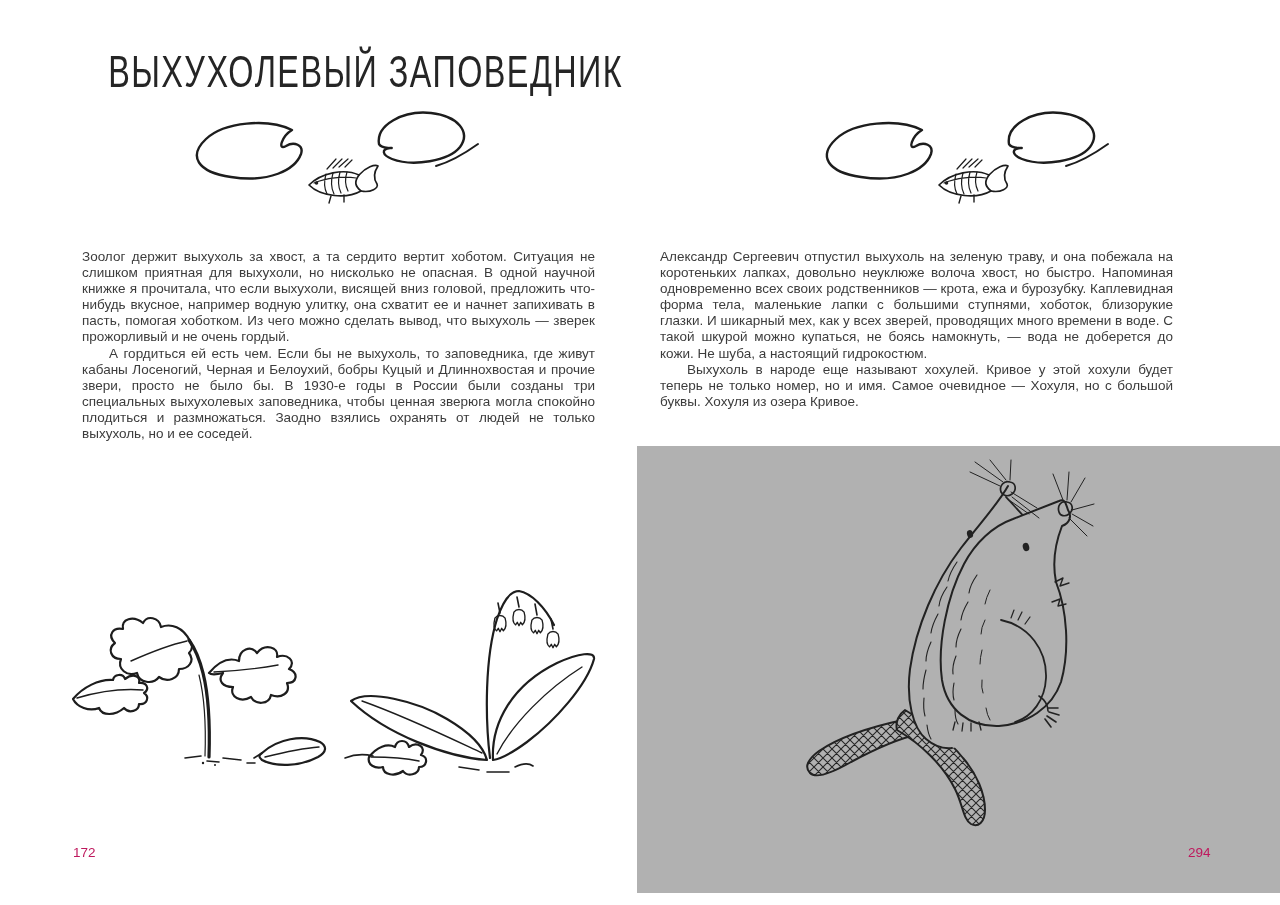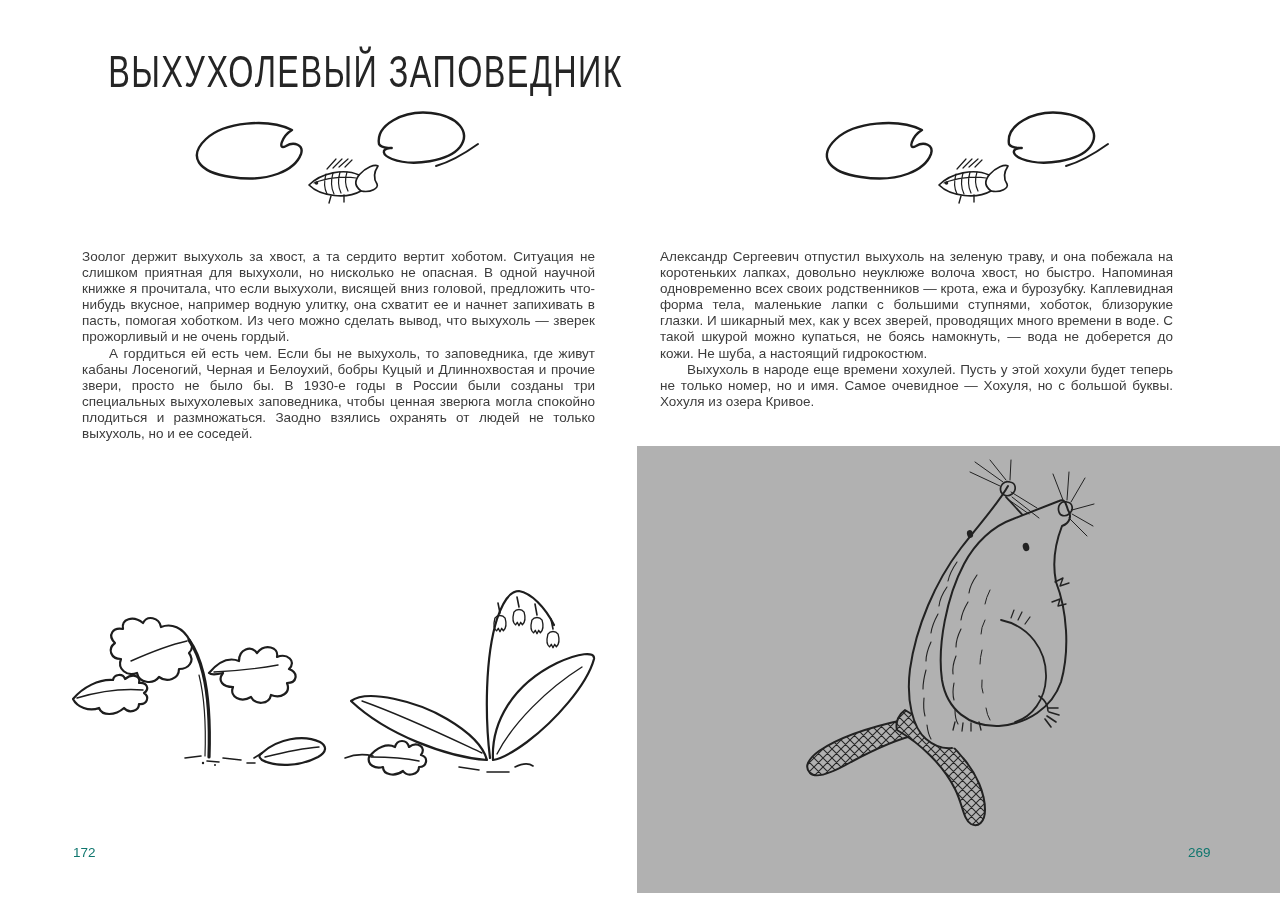--- a/index.html
+++ b/index.html
@@ -18,21 +18,21 @@
   #lily-left{left:180px;top:106px;}
   #lily-right{left:810px;top:106px;}
   #plants{left:57px;top:577px;}
   .bodytext{position:absolute;top:249px;width:513px;font-size:13.5px;line-height:16.1px;text-align:justify;color:#3c3c3c;}
   #text-left{left:73px;margin-left:9px;}
   #text-right{left:660px;}
   .bodytext p{margin:0;}
   .bodytext p.indent{text-indent:27px;}
   .gray-box{position:absolute;left:637px;top:446px;width:643px;height:447px;background:#b1b1b1;}
   #desman{position:absolute;left:168px;top:12px;}
-  .pagenum{position:absolute;font-size:13.5px;color:#0f766e;}
+  .pagenum{position:absolute;font-size:13.5px;color:#be185d;}
   #pagenum-left{left:73px;top:845px;}
   #pagenum-right{left:1188px;top:845px;}
   svg{display:block;overflow:visible;}
 </style>
 </head>
 <body>
 
 <div id="spread">
 
   <div class="page-title" id="title-left">
@@ -74,21 +74,21 @@
       <path stroke-width="1.4" d="M151,90 L149,97 M164,89 L164,96"></path>
     </g>
   </svg>
 
   <div class="bodytext" id="text-left">
     <p>Зоолог держит выхухоль за хвост, а та сердито вертит хоботом. Ситуация не слишком приятная для выхухоли, но нисколько не опасная. В одной научной книжке я прочитала, что если выхухоли, висящей вниз головой, предложить что-нибудь вкусное, например водную улитку, она схватит ее и начнет запихивать в пасть, помогая хоботком. Из чего можно сделать вывод, что выхухоль — зверек прожорливый и не очень гордый.</p>
     <p class="indent">А гордиться ей есть чем. Если бы не выхухоль, то заповедника, где живут кабаны Лосеногий, Черная и Белоухий, бобры Куцый и Длиннохвостая и прочие звери, просто не было бы. В 1930-е годы в России были созданы три специальных выхухолевых заповедника, чтобы ценная зверюга могла спокойно плодиться и размножаться. Заодно взялись охранять от людей не только выхухоль, но и ее соседей.</p>
   </div>
   <div class="bodytext" id="text-right">
     <p>Александр Сергеевич отпустил выхухоль на зеленую траву, и она побежала на коротеньких лапках, довольно неуклюже волоча хвост, но быстро. Напоминая одновременно всех своих родственников — крота, ежа и бурозубку. Каплевидная форма тела, маленькие лапки с большими ступнями, хоботок, близорукие глазки. И шикарный мех, как у всех зверей, проводящих много времени в воде. С такой шкурой можно купаться, не боясь намокнуть, — вода не доберется до кожи. Не шуба, а настоящий гидрокостюм.</p>
-    <p class="indent">Выхухоль в народе еще времени хохулей. Пусть у этой хохули будет теперь не только номер, но и имя. Самое очевидное — Хохуля, но с большой буквы. Хохуля из озера Кривое.</p>
+    <p class="indent">Выхухоль в народе еще называют хохулей. Кривое у этой хохули будет теперь не только номер, но и имя. Самое очевидное — Хохуля, но с большой буквы. Хохуля из озера Кривое.</p>
   </div>
 
   <svg class="ill" id="plants" width="560" height="215" viewBox="0 0 560 215" fill="none" stroke="#1d1d1d" stroke-width="2.2" stroke-linecap="round" stroke-linejoin="round">
     <defs>
       <g id="bell">
         <path d="M-6,6 C-8,14 -7,19 -4,21 L-2,18 L0,22 L2,18 L4,21 C7,18 8,13 6,6 C3,2 -3,2 -6,6 Z"></path>
       </g>
     </defs>
     <g>
       <path d="M16,122 C26,110 42,102 56,103 C57,97 66,96 68,102 C76,96 84,99 82,106 C90,105 93,112 87,116 C93,120 90,128 82,127 C82,134 72,137 67,131 C58,139 45,139 42,131 C32,135 20,130 16,122 Z"></path>
@@ -167,15 +167,15 @@
         <path stroke-width="1.3" d="M150,252 l-2,8 M158,253 l-1,8 M166,253 l0,8 M174,252 l2,8"></path>
       </g>
       <g stroke-width="1">
         <path d="M198,12 L170,-8 M201,10 L185,-10 M195,16 L165,2 M205,10 L206,-10 M206,22 L232,38 M207,27 L234,48 M204,30 L224,44"></path>
         <path d="M258,30 L248,4 M262,30 L264,2 M266,32 L280,8 M267,40 L289,34 M267,44 L288,56 M264,48 L282,66"></path>
       </g>
     </svg>
   </div>
 
   <div class="pagenum" id="pagenum-left">172</div>
-  <div class="pagenum" id="pagenum-right">269</div>
+  <div class="pagenum" id="pagenum-right">294</div>
 
 </div>
 
 </body></html>

